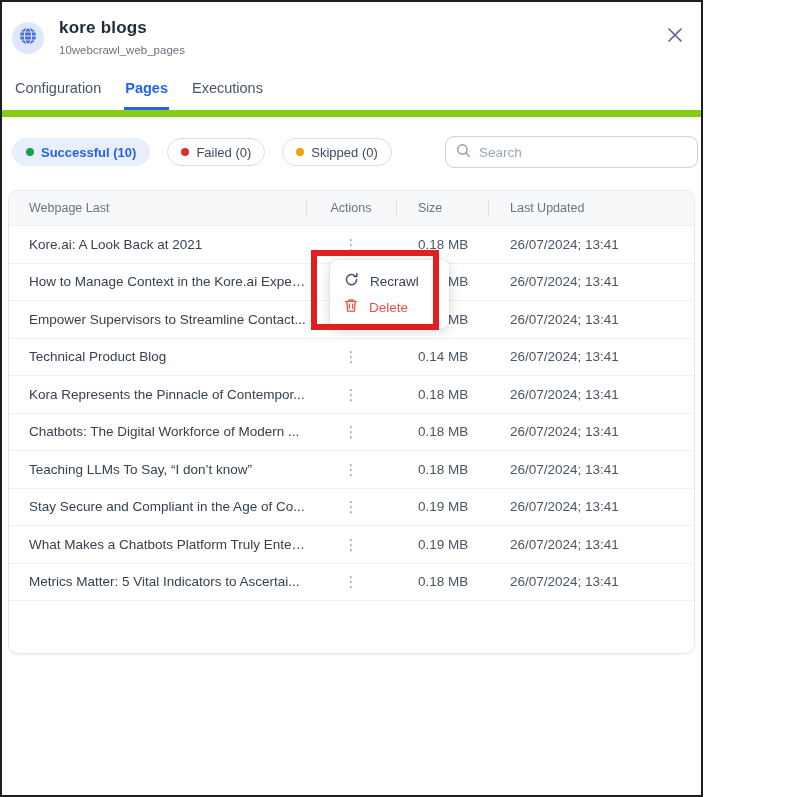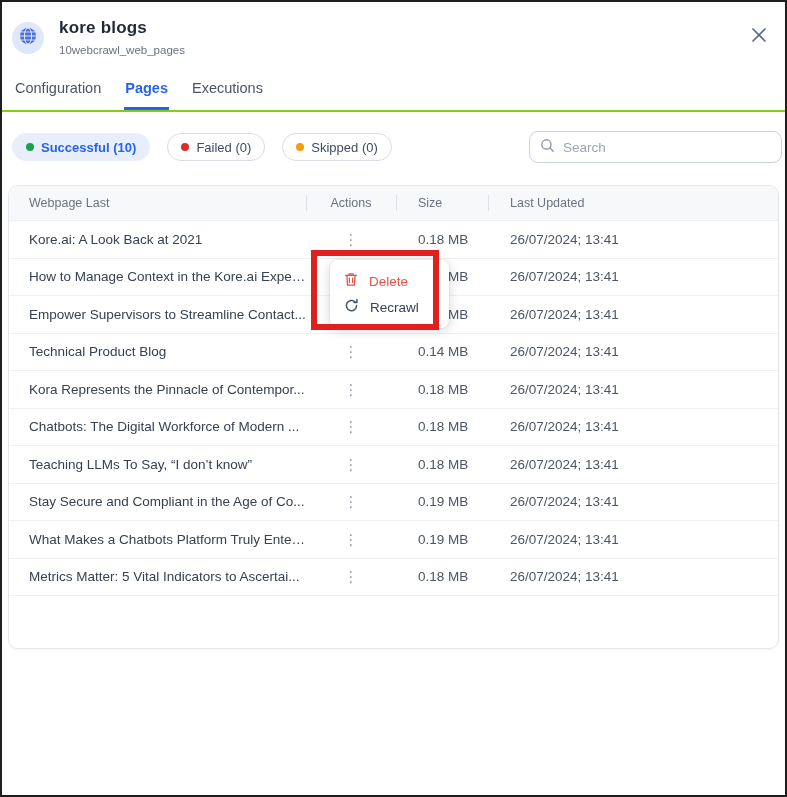--- a/index.html
+++ b/index.html
@@ -1,40 +1,40 @@
 <!DOCTYPE html>
 <html><head>
 <meta charset="utf-8">
 <style>
   * { margin:0; padding:0; box-sizing:border-box; }
   html,body { background:#ffffff; }
   body { font-family:"Liberation Sans","DejaVu Sans",sans-serif; }
 
   .frame {
-    position:relative; width:787px; height:797px;
+    position:relative; width:703px; height:797px;
     border:2px solid #1e1e1e; background:#ffffff; overflow:hidden;
   }
 
   
   .hdr { display:flex; align-items:flex-start; padding:16px 16px 0 10px; }
   .avatar {
     width:32px; height:32px; border-radius:50%; background:#dfe7fb;
     display:flex; align-items:center; justify-content:center; margin-top:4px;
   }
   .hdr-text { margin-left:15px; }
   .title { font-size:17px; font-weight:700; color:#1f2937; letter-spacing:.2px; }
   .subtitle { font-size:11.5px; color:#6b7280; margin-top:6px; }
   .close-btn {
     position:absolute; top:24px; right:16px; width:20px; height:20px;
     background:none; border:none; cursor:pointer; padding:0;
   }
 
   
   .tabbar { display:flex; gap:22px; padding:0 4px 0 12px; margin-top:14px;
-    border-bottom:2px solid #84cc16; }
+    border-bottom:7px solid #84cc16; }
   .tab { font-size:14.5px; color:#4b5563; padding:10px 1px 11px; cursor:pointer;
     border-bottom:3px solid transparent; background:none; border-top:none;
     border-left:none; border-right:none; font-family:inherit; }
   .tab.active { color:#2563eb; font-weight:600; border-bottom-color:#2563eb; }
 
   
   .toolbar { display:flex; align-items:center; justify-content:space-between;
     padding:0 3px 0 10px; margin-top:19px; }
   .pills { display:flex; gap:17px; }
   .pill { display:flex; align-items:center; gap:7px; height:28px; padding:0 13px;
@@ -244,36 +244,36 @@
     <div class="td-actions">
       <button class="dots-btn">⋮</button>
     </div>
     <div class="td-size">0.18 MB</div>
     <div class="td-updated">26/07/2024; 13:41</div>
   </div>
 </div>
   </div>
 
   <div class="ctx-menu">
+    <button class="ctx-item">
+      <span>
+        <svg width="15" height="15" viewBox="0 0 15 15">
+          <path d="M12.6 7.5a5.1 5.1 0 1 1-1.45-3.55" fill="none" stroke="#475569" stroke-width="1.5" stroke-linecap="round"></path>
+          <path d="M12.9 1.6v2.8h-2.8" fill="none" stroke="#475569" stroke-width="1.5" stroke-linecap="round" stroke-linejoin="round"></path>
+        </svg>
+      </span>
+      <span>Recrawl</span>
+    </button>
     <button class="ctx-item danger">
       <span>
         <svg width="14" height="15" viewBox="0 0 14 15">
           <path d="M1.5 3.4h11M5 3.4V1.8h4v1.6M2.9 3.4l.7 9.8h6.8l.7-9.8" fill="none" stroke="#e8504a" stroke-width="1.3" stroke-linecap="round" stroke-linejoin="round"></path>
           <line x1="5.4" y1="6" x2="5.4" y2="10.5" stroke="#e8504a" stroke-width="1.2" stroke-linecap="round"></line>
           <line x1="8.6" y1="6" x2="8.6" y2="10.5" stroke="#e8504a" stroke-width="1.2" stroke-linecap="round"></line>
         </svg>
       </span>
       <span>Delete</span>
     </button>
-    <button class="ctx-item">
-      <span>
-        <svg width="15" height="15" viewBox="0 0 15 15">
-          <path d="M12.6 7.5a5.1 5.1 0 1 1-1.45-3.55" fill="none" stroke="#475569" stroke-width="1.5" stroke-linecap="round"></path>
-          <path d="M12.9 1.6v2.8h-2.8" fill="none" stroke="#475569" stroke-width="1.5" stroke-linecap="round" stroke-linejoin="round"></path>
-        </svg>
-      </span>
-      <span>Recrawl</span>
-    </button>
   </div>
 
   <div class="annotation"></div>
 
 </div>
 
 </body></html>

